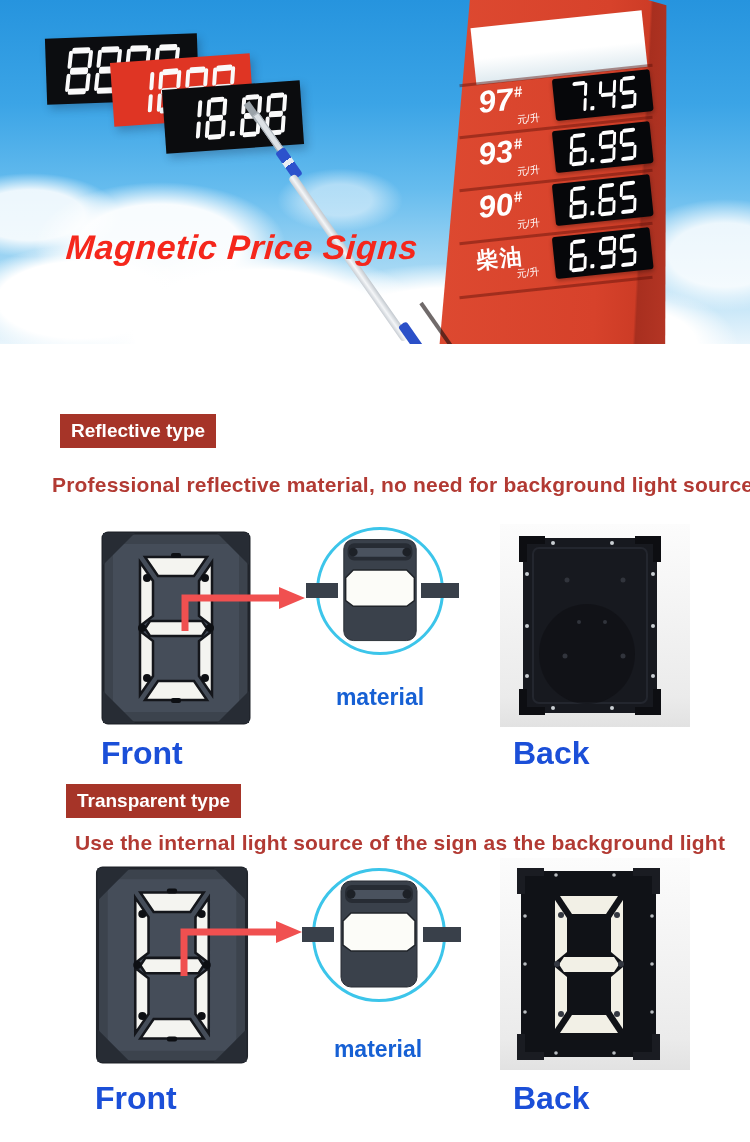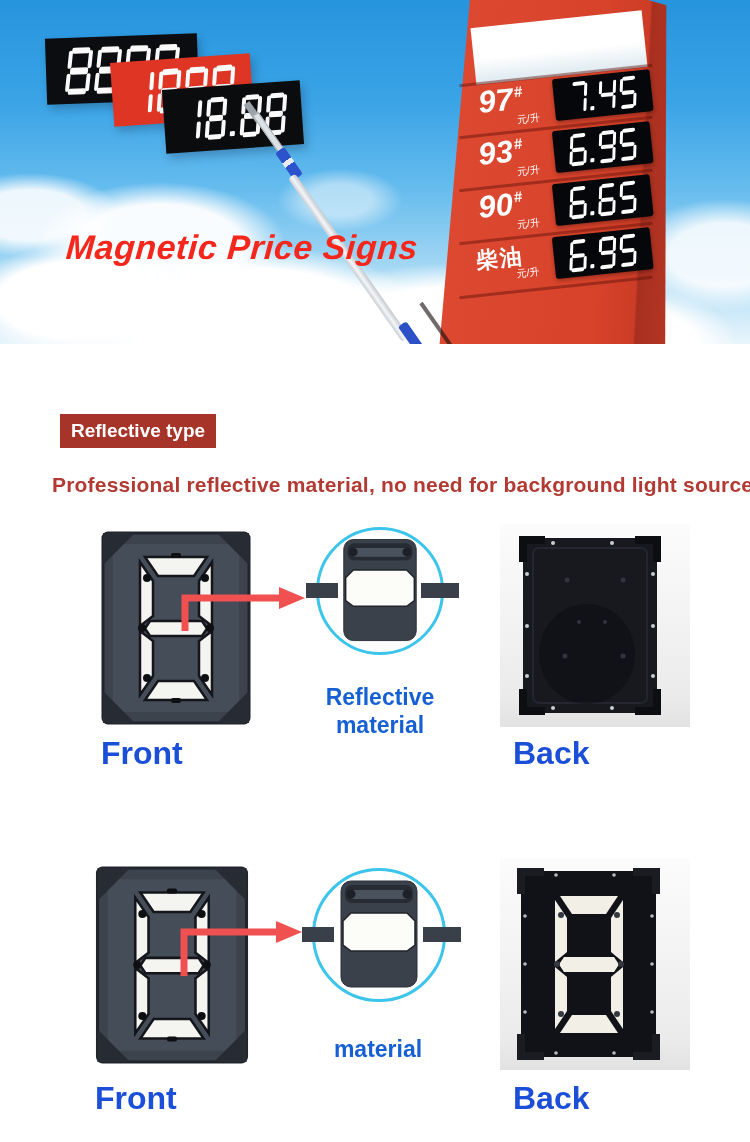--- a/index.html
+++ b/index.html
@@ -441,21 +441,20 @@
     <svg class="flap-svg" viewBox="0 0 128 128">
       <rect x="26" y="10" width="76" height="106" rx="10" fill="#3a414b" stroke="#2a2f37"></rect>
       <rect x="30" y="14" width="68" height="18" rx="7" fill="#272c34"></rect>
       <rect x="34" y="19" width="60" height="9" rx="4.5" fill="#4a525e"></rect>
       <circle cx="36" cy="23" r="4.5" fill="#1d2127"></circle>
         <circle cx="92" cy="23" r="4.5" fill="#1d2127"></circle>
       <polygon points="36,42 92,42 100,50 100,74 92,80 36,80 28,74 28,50" fill="#fcfcf8" stroke="#20242a" stroke-width="1.5"></polygon>
     </svg>
   </div>
   <div class="matcap mat1">
-    <span>Reflective</span>
     <span>material</span>
   </div>
 
   <div class="back-wrap bw1">
     <div class="back-panel">
       <svg viewBox="0 0 146 183">
         <rect x="6" y="4" width="134" height="175" rx="4" fill="#17191f"></rect>
         <g fill="#0d0e12">
           <path d="M2,2 h26 v8 h-18 v18 h-8 z"></path>
             <path d="M144,2 h-26 v8 h18 v18 h8 z"></path>
@@ -484,20 +483,22 @@
           <circle cx="62" cy="88" r="2"></circle>
             <circle cx="88" cy="88" r="2"></circle>
         </g>
       </svg>
     </div>
   </div>
 
   <div class="cap front-cap1">Front</div>
   <div class="cap back-cap1">Back</div>
 
+  <div class="tag tag2">Transparent type</div>
+  <div class="desc desc2">Use the internal light source of the sign as the background light</div>
 
   <div class="front-img fi2">
     <svg viewBox="0 0 150 194">
       <rect x="2" y="2" width="146" height="190" rx="5" fill="#3c434d" stroke="#20242b" stroke-width="3"></rect>
       <rect x="12" y="13" width="126" height="168" rx="4" fill="#454d59"></rect>
       <path d="M2,2 L34,2 L2,34 Z" fill="#272c34"></path>
         <path d="M148,2 L116,2 L148,34 Z" fill="#272c34"></path>
       <path d="M2,192 L34,192 L2,160 Z" fill="#272c34"></path>
         <path d="M148,192 L116,192 L148,160 Z" fill="#272c34"></path>
       <g fill="#f4f4f0" stroke="#14161b" stroke-width="2.5">

